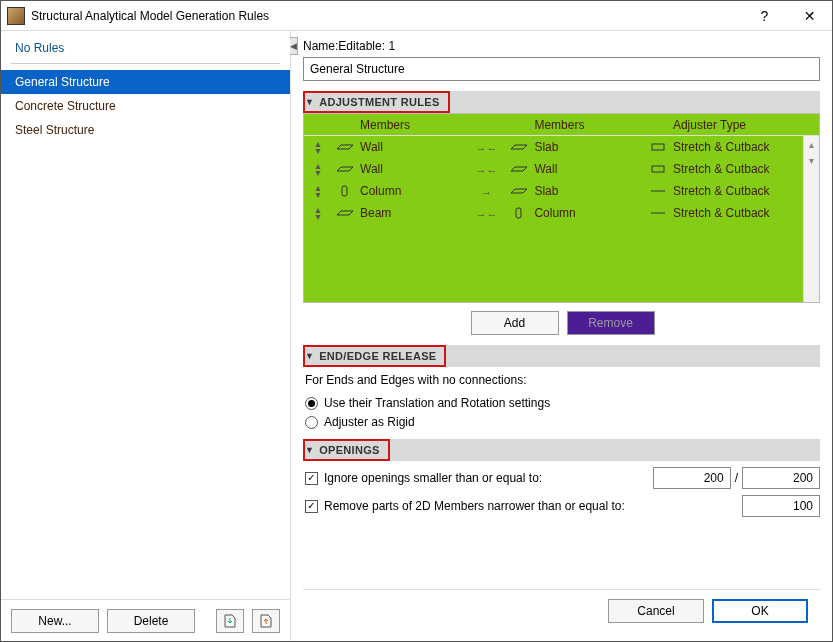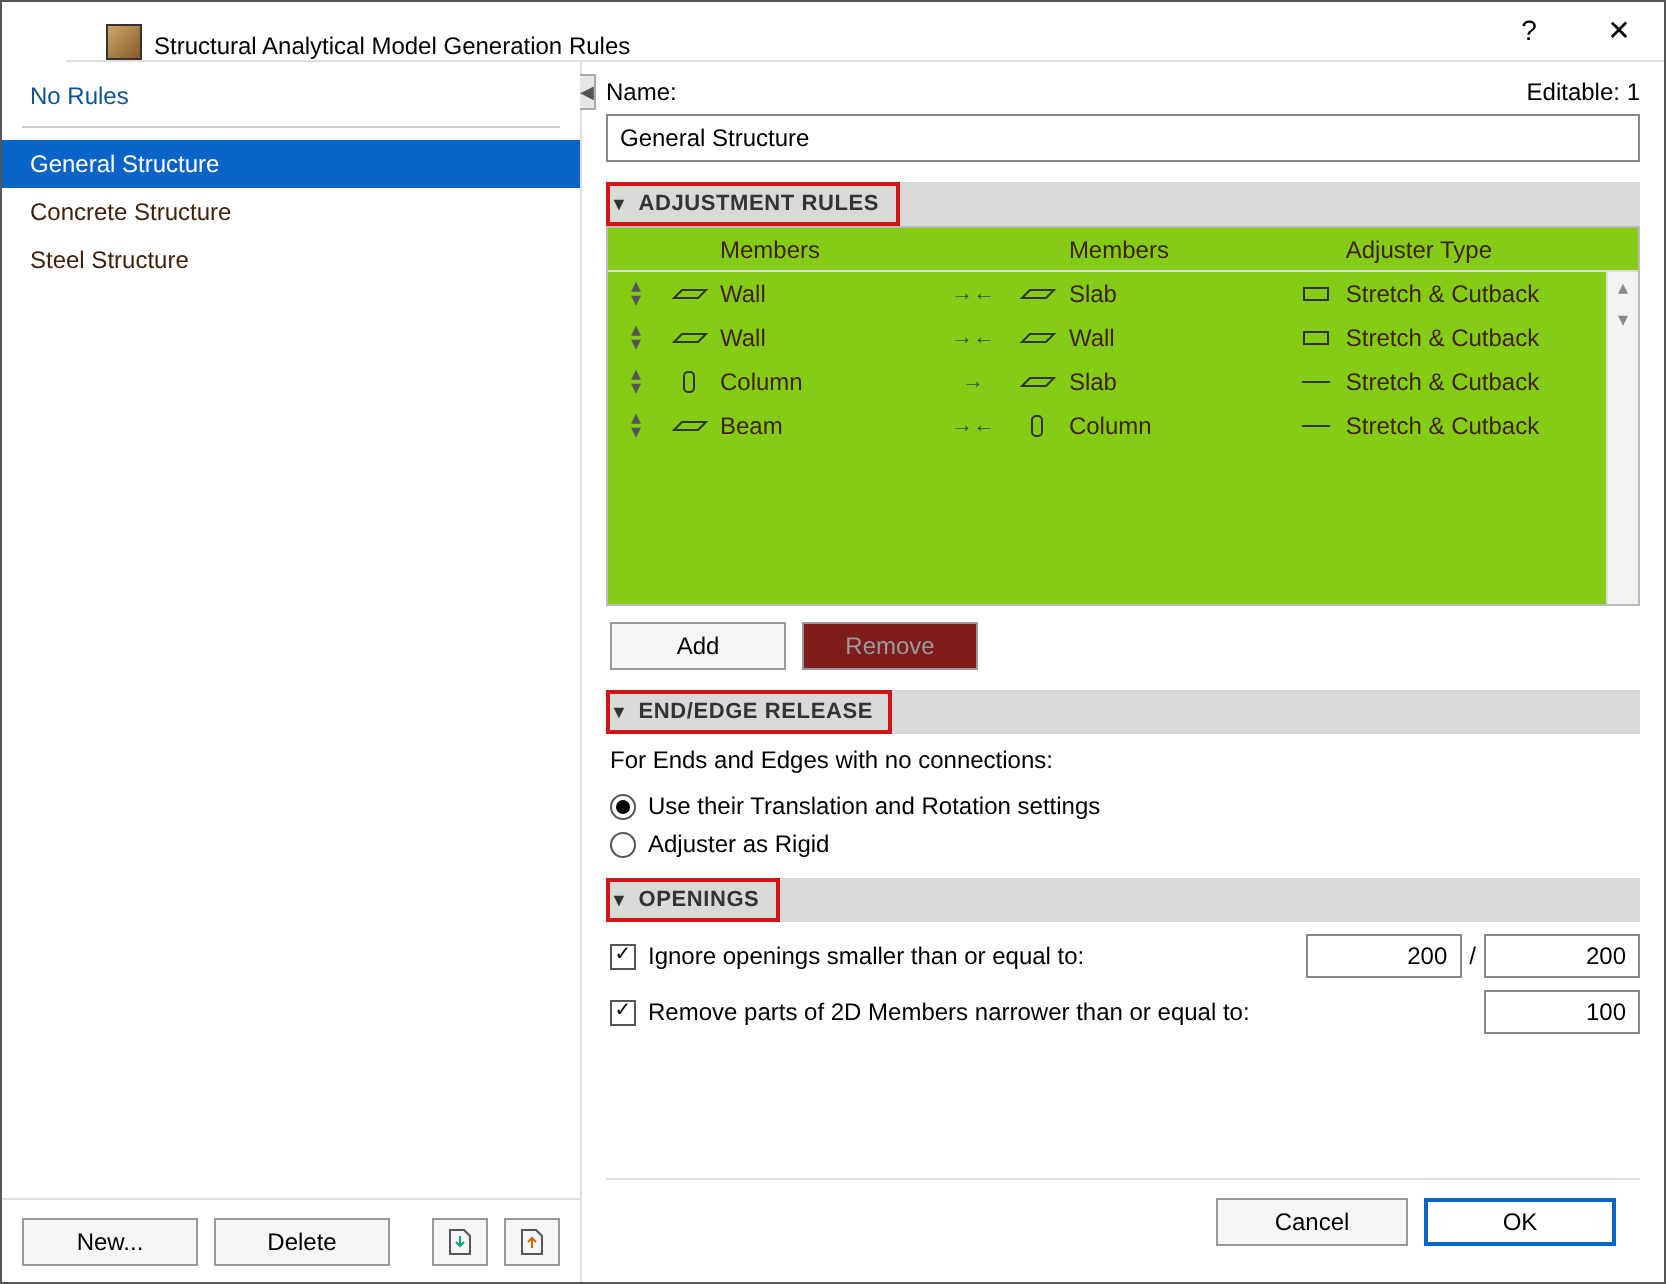--- a/index.html
+++ b/index.html
@@ -1,53 +1,53 @@
 <!DOCTYPE html>
 <html><head>
 <meta charset="utf-8">
 <style>
   * { box-sizing: border-box; margin: 0; padding: 0; }
   body { font-family: "Segoe UI", Tahoma, sans-serif; font-size: 12px; background: #fff; color: #000; }
   .dialog { width: 833px; height: 642px; border: 1px solid #555; display: flex; flex-direction: column; background: #fff; }
-  .titlebar { height: 30px; display: flex; align-items: flex-end; padding: 0 0 0 20px; border-bottom: 1px solid #ddd; margin-left: 32px; }
+  .titlebar { height: 30px; display: flex; align-items: center; padding: 0 0 0 6px; border-bottom: 1px solid #ddd; }
   .titlebar .appicon { width: 18px; height: 18px; background: linear-gradient(135deg,#c9a86a,#8a5a2a); border:1px solid #333; margin-right:6px; }
   .titlebar .title { flex: 1; font-size: 12px; }
   .titlebar .winbtn { width: 45px; height: 30px; display:flex; align-items:center; justify-content:center; font-size: 14px; }
   .body { flex:1; display:flex; min-height:0; }
   .left { width: 290px; border-right: 1px solid #ddd; display:flex; flex-direction:column; position:relative; }
   .lefttop { flex:1; overflow:auto; padding: 0; }
   .norules { color:#0b5394; padding: 10px 14px 8px; font-size:12px; }
   .hr { height:1px; background:#ccc; margin: 0 10px 6px; }
   .listitem { padding: 5px 14px; color:#42210b; cursor:default; }
   .listitem.sel { background:#0a64c8; color:#fff; }
   .sidetab { position:absolute; top:6px; right:-8px; width:8px; height:18px; background:#e6e6e6; border:1px solid #aaa; border-left:none; display:flex; align-items:center; justify-content:center; font-size:9px; color:#555;}
   .leftbottom { height: 42px; border-top:1px solid #ddd; display:flex; align-items:center; padding: 16px 10px; gap:8px; }
   .btn { height:24px; border:1px solid #999; background:#f6f6f6; font-size:12px; display:inline-flex; align-items:center; justify-content:center; cursor:default; }
   .btn.wide { width: 88px; }
   .iconbtn { width:28px; }
   .right { flex:1; display:flex; flex-direction:column; padding: 8px 12px 10px 12px; min-width:0; }
-  .row-name { display:flex; justify-content:space-between; margin-bottom:4px;gap:20px; }
+  .row-name { display:flex; margin-bottom:4px; }
   .namefield { width:100%; height:24px; border:1px solid #888; padding:0 6px; font-size:12px; margin-bottom:10px; }
   .section-hdr { background:#d9d9d9; height:22px; display:flex; align-items:center; padding:0 6px; font-weight:bold; font-size:11px; letter-spacing:0.3px; color:#333; }
   .section-hdr .tri { margin-right:5px; font-size:9px; }
   .redbox { border:2px solid #d01515; display:inline-flex; align-items:center; height:22px; padding-right:8px; background:#d9d9d9; }
   .subhead { color:#42210b; margin: 6px 0 4px 2px; }
   .rules-table { border:1px solid #bbb; height:190px; position:relative; background:#84cc16; }
   .thead { display:flex; height:22px; align-items:center; border-bottom:1px solid #ddd; color:#42210b; font-size:12px; }
   .th-handle{width:26px;} .th-ic1{width:30px;} .th-m1{flex:1;} .th-arrow{width:36px;} .th-ic2{width:30px;} .th-m2{flex:1;} .th-ic3{width:30px;} .th-adj{flex:1.2;} .th-scroll{width:16px;}
   .trow { display:flex; height:22px; align-items:center; color:#42210b; font-size:12px; }
   .cell-handle{width:26px; display:flex; justify-content:center; color:#555; font-size:10px; letter-spacing:-2px;}
   .cell-ic{width:30px; display:flex; justify-content:center; color:#444;}
   .cell-m1{flex:1;} .cell-arrow{width:36px; display:flex; justify-content:center; color:#444; font-size:11px;}
   .cell-m2{flex:1;} .cell-adj{flex:1.2;} .cell-scroll{width:16px;}
   .vscroll { position:absolute; right:0; top:22px; bottom:0; width:16px; background:#f2f2f2; border-left:1px solid #ddd;}
   .vscroll .up,.vscroll .dn{height:16px; display:flex; align-items:center; justify-content:center; color:#888; font-size:10px;}
-  .btnrow { display:flex; gap:8px; margin:8px 0 10px 2px; }
+  .btnrow { display:flex; gap:8px; margin:8px 0 10px 2px;justify-content:center; }
   .btnrow .btn { width:88px; }
-  .btn.disabled { color:#9a9a9a; background:#7f1d1d; }
+  .btn.disabled { color:#9a9a9a; background:#4c1d95; }
   .radio-row, .chk-row { display:flex; align-items:center; gap:6px; margin:5px 0 0 2px; color:#000; }
   .radio { width:13px; height:13px; border:1px solid #555; border-radius:50%; display:inline-flex; align-items:center; justify-content:center;}
   .radio.checked::after{content:""; width:7px; height:7px; background:#000; border-radius:50%;}
   .chk { width:13px; height:13px; border:1px solid #555; display:inline-flex; align-items:center; justify-content:center; font-size:10px; line-height:1;}
   .chk.checked::after{content:"✓"; color:#000;}
   .openings-row { display:flex; align-items:center; margin:6px 0 0 2px; }
   .openings-row .lbl { flex:1; display:flex; align-items:center; gap:6px;}
   .num { width:78px; height:22px; border:1px solid #888; text-align:right; padding:0 6px; font-size:12px;}
   .slash { margin:0 4px; }
   .footer { height:42px; border-top:1px solid #ddd; display:flex; justify-content:flex-end; align-items:center; gap:8px; padding:0 12px;}

